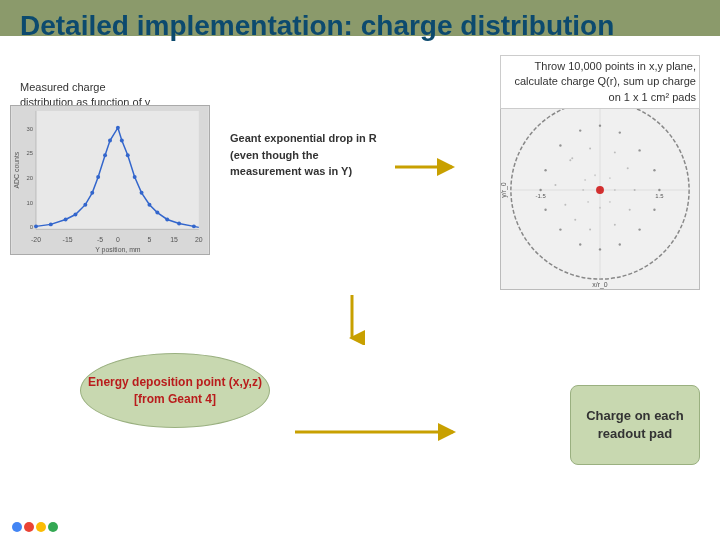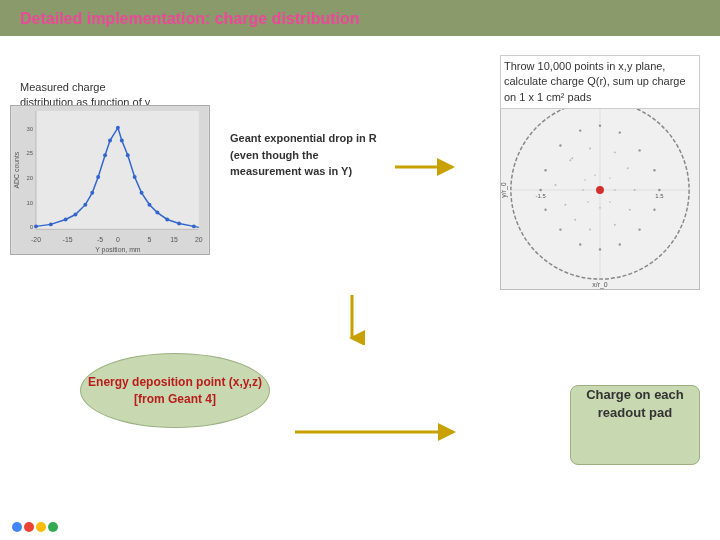--- a/index.html
+++ b/index.html
@@ -18,23 +18,23 @@
       top: 0; left: 0; right: 0;
       height: 36px;
       background: #8b9a6b;
     }
 
     
     .page-title {
       position: absolute;
       top: 10px;
       left: 20px;
-      font-size: 16px;
+      font-size: 28px;
       font-weight: bold;
-      color: #ec4899;
+      color: #0c4a6e;
     }
 
     
     .measured-text {
       position: absolute;
       top: 80px;
       left: 20px;
       font-size: 11px;
       color: #333;
       width: 140px;
@@ -54,21 +54,21 @@
 
     
     .throw-text {
       position: absolute;
       top: 55px;
       right: 20px;
       font-size: 11px;
       color: #333;
       width: 190px;
       line-height: 1.4;
-      text-align: left;
+      text-align: right;
     }
 
     
     .assume-text {
       position: absolute;
       top: 130px;
       left: 230px;
       font-size: 11px;
       font-weight: bold;
       color: #333;
@@ -99,21 +99,21 @@
     
     .charge-box {
       position: absolute;
       top: 385px;
       right: 20px;
       width: 130px;
       height: 80px;
       background: #c8d8b0;
       border-radius: 8px;
       display: flex;
-      align-items: flex-start;
+      align-items: center;
       justify-content: center;
       text-align: center;
       font-size: 13px;
       font-weight: bold;
       color: #333;
       line-height: 1.4;
       border: 1px solid #9ab080;
     }
 
     

